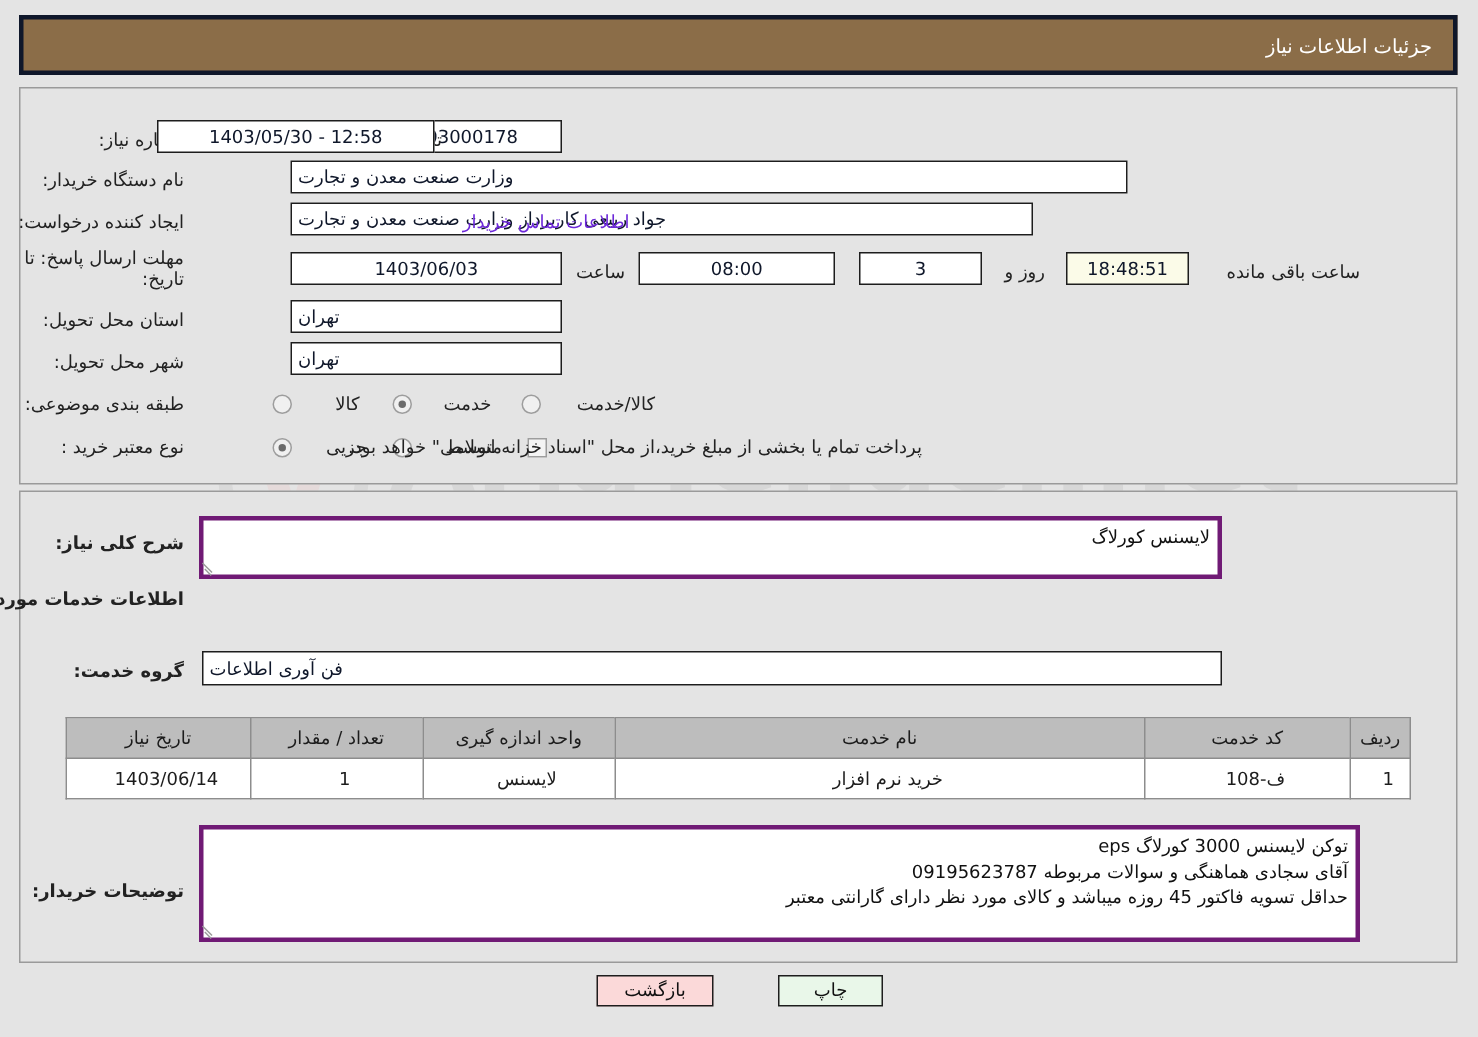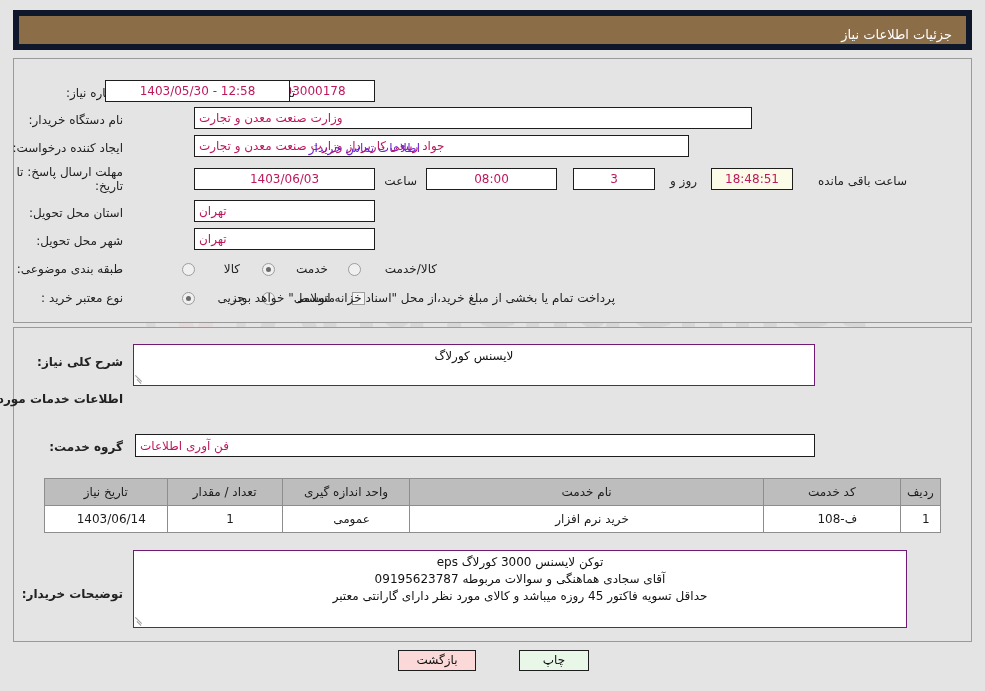--- a/index.html
+++ b/index.html
@@ -28,21 +28,21 @@
     z-index: 0;
     opacity: 0.85;
   }
 
   
   .header-bar {
     position: absolute;
     left: 13px; top: 10px;
     width: 959px; height: 40px;
     background: #8b6d48;
-    border: 6px solid #0f172a;
+    border: 3px solid #0f172a;
     box-sizing: border-box;
     z-index: 2;
   }
   .header-title {
     position: absolute;
     right: 14px; top: 11px;
     color: #ffffff;
     font-size: 13px;
     letter-spacing: .2px;
   }
@@ -70,41 +70,41 @@
   .lbl-w { white-space: normal; }
 
   
   .fld {
     position: absolute;
     background: #ffffff;
     border: 1px solid #1d1d1d;
     box-sizing: border-box;
     font-family: "DejaVu Sans", "Liberation Sans", sans-serif;
     font-size: 12px;
-    color: #be185d;
+    color: #0f172a;
     padding: 0 4px;
     display: flex;
     align-items: center;
     z-index: 3;
     overflow: hidden;
   }
   .fld.center { justify-content: center; }
   .fld.right  { justify-content: flex-end; }
   .fld.ivory  { background: #fbfbe8; }
 
   .txa {
     position: absolute;
     background: #ffffff;
-    border: 1px solid #701a75;
+    border: 3px solid #701a75;
     box-sizing: border-box;
     font-size: 12px;
     color: #111;
     padding: 3px 5px 0 5px;
     z-index: 3;
-    text-align: center;
+    text-align: right;
     line-height: 17px;
     overflow: hidden;
   }
   .resizer {
     position: absolute;
     left: 2px; bottom: 1px;
     width: 10px; height: 10px;
     z-index: 4;
   }
   .resizer::before,
@@ -283,21 +283,21 @@
         <th style="width:130px;">واحد اندازه گیری</th>
         <th style="width:118px;">تعداد / مقدار</th>
         <th style="width:120px;">تاریخ نیاز</th>
       </tr>
     </thead>
     <tbody>
       <tr>
         <td>1</td>
         <td>ف-108</td>
         <td>خرید نرم افزار</td>
-        <td>عمومی</td>
+        <td>لایسنس</td>
         <td>1</td>
         <td>1403/06/14</td>
       </tr>
     </tbody>
   </table>
 
   <div class="lbl lbl-b" style="right:862px; top:587px;">توضیحات خریدار:</div>
   <div class="txa" style="right:78px; top:550px; width:774px; height:78px;">
     <div>توکن لایسنس 3000 کورلاگ eps</div>
     <div>آقای سجادی هماهنگی و سوالات مربوطه  09195623787</div>

